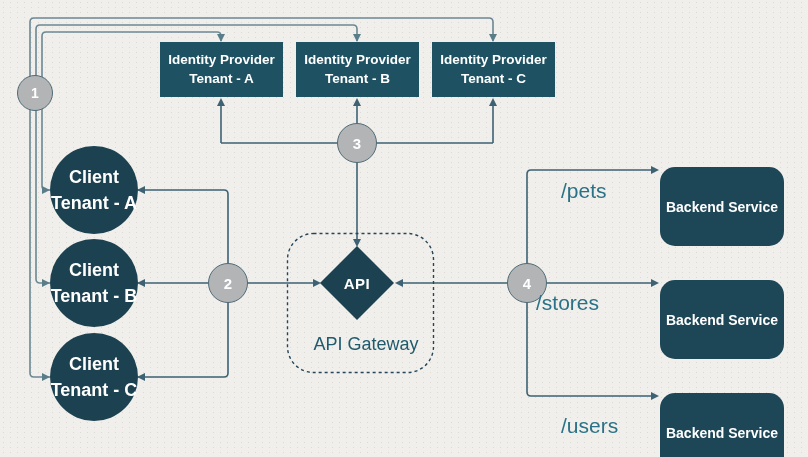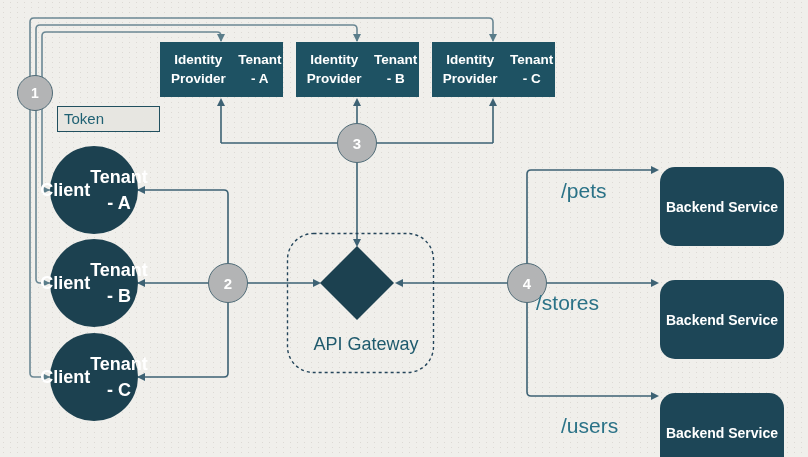--- a/index.html
+++ b/index.html
@@ -8,21 +8,21 @@
     background-color:#f0efeb;
     background-image:radial-gradient(rgba(170,165,152,0.28) 0.8px, transparent 0.9px);
     background-size:7px 5px;
     font-family:"Liberation Sans", sans-serif;
   }
   #lines{position:absolute;left:0;top:0;}
   .stroke-light{stroke:#6b8894;stroke-width:1.6;fill:none;stroke-linejoin:round;}
   .stroke-dark{stroke:#3d6274;stroke-width:1.6;fill:none;stroke-linejoin:round;}
   .arrow-light{fill:#5a7d8a;stroke:none;}
   .arrow-dark{fill:#3d6274;stroke:none;}
-  .node{position:absolute;display:flex;align-items:center;justify-content:center;text-align:center;box-sizing:border-box;}
+  .node{position:absolute;display:flex;flex-direction:column;align-items:center;justify-content:center;text-align:left;box-sizing:border-box;}
   .idp{width:123px;height:55px;background:#1e5263;color:#fff;font-weight:bold;font-size:13.5px;line-height:1.4;}
   .client{width:88px;height:88px;border-radius:50%;background:#1c4150;color:#fff;font-weight:bold;font-size:18px;line-height:1.45;}
   .backend{width:124px;height:79px;border-radius:15px;background:#1d4657;color:#fff;font-weight:bold;font-size:14px;margin-top:36px;}
   .stepc{border-radius:50%;background:#b3b4b5;border:1.5px solid #4f6b77;color:#fff;font-weight:bold;display:flex;align-items:center;justify-content:center;}
   .step-sm{width:36px;height:36px;font-size:14px;}
   .step-lg{width:40px;height:40px;font-size:15px;}
   .token{position:absolute;left:57px;top:106px;width:103px;height:26px;background:#e7e6e1;border:1.6px solid #21505f;box-sizing:border-box;
     color:#1f6173;font-size:15px;line-height:23px;padding-left:6px;}
   .diamond-label{position:absolute;left:331px;top:257px;width:52px;height:52px;display:flex;align-items:center;justify-content:center;
     color:#fff;font-weight:bold;font-size:15px;letter-spacing:0.5px;}
@@ -82,23 +82,20 @@
   </div>
   <div class="node idp" style="left:296px;top:42px;">
     <span>Identity Provider</span>
     <span>Tenant - B</span>
   </div>
   <div class="node idp" style="left:432px;top:42px;">
     <span>Identity Provider</span>
     <span>Tenant - C</span>
   </div>
 
-  <div class="token">
-    <span>Token</span>
-  </div>
 
   <div class="node client" style="left:50px;top:146px;">
     <span>Client</span>
     <span>Tenant - A</span>
   </div>
   <div class="node client" style="left:50px;top:239px;">
     <span>Client</span>
     <span>Tenant - B</span>
   </div>
   <div class="node client" style="left:50px;top:333px;">
@@ -112,20 +109,23 @@
   <div class="node stepc step-lg" style="left:208px;top:263px;">
     <span>2</span>
   </div>
   <div class="node stepc step-lg" style="left:337px;top:123px;">
     <span>3</span>
   </div>
   <div class="node stepc step-lg" style="left:507px;top:263px;">
     <span>4</span>
   </div>
 
+  <div class="diamond-label">
+    <span>API</span>
+  </div>
   <div class="gw-label">
     <span>API Gateway</span>
   </div>
 
   <div class="node backend" style="left:660px;top:131px;">
     <span>Backend Service</span>
   </div>
   <div class="node backend" style="left:660px;top:244px;">
     <span>Backend Service</span>
   </div>

